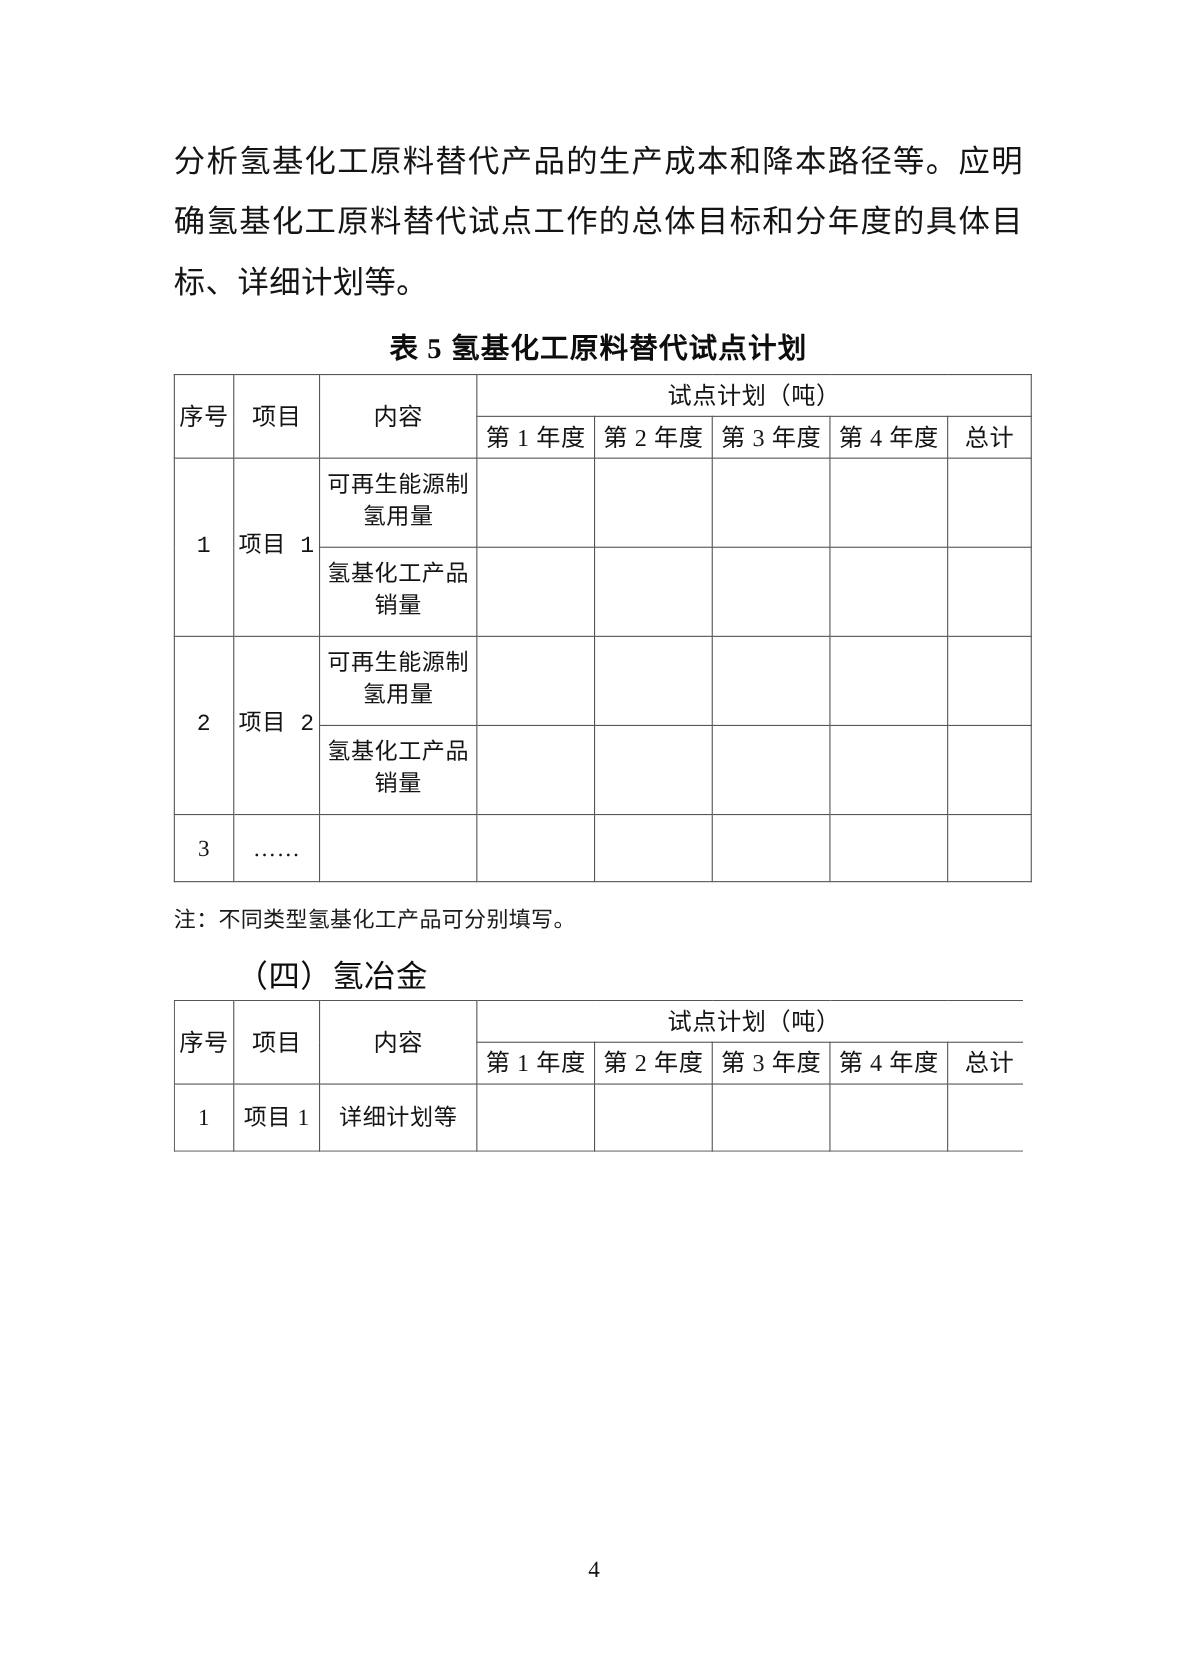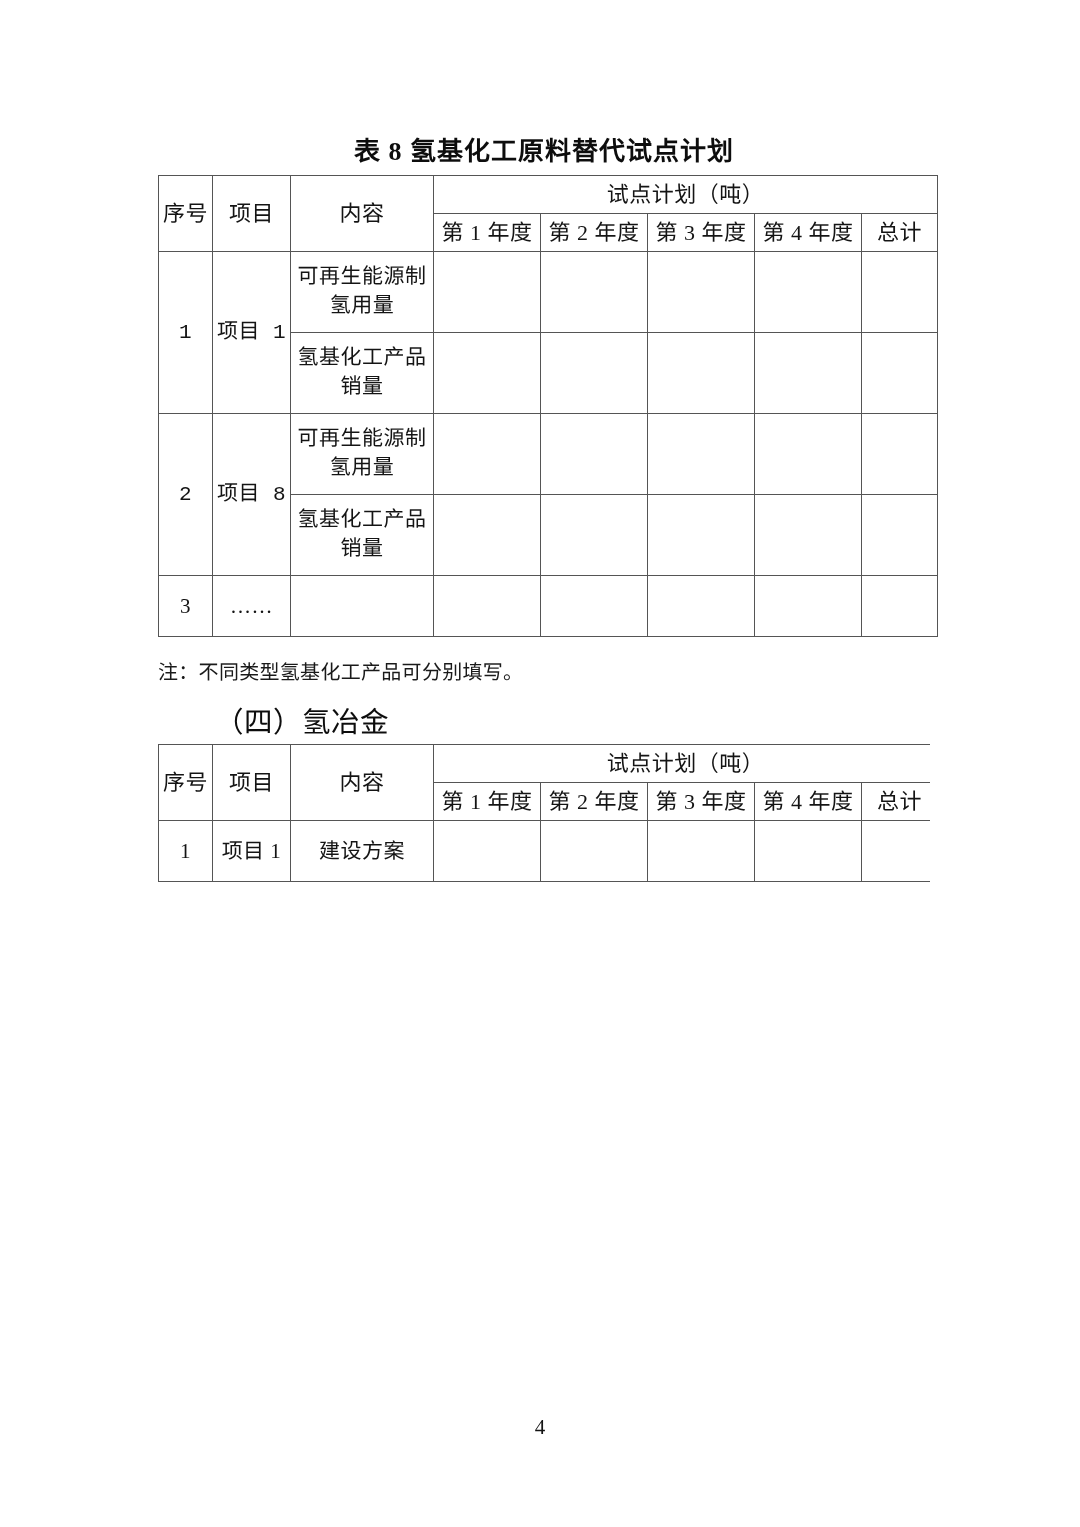--- a/index.html
+++ b/index.html
@@ -114,22 +114,23 @@
     color: #141414;
     font-family: "Liberation Serif", serif;
   }
 </style>
 </head>
 <body>
 
 <div class="page">
   <div class="content">
 
-
-    <div class="table-caption">表 8  氢基化工原料替代试点计划</div>
+    <p class="para">分析氢基化工原料替代产品的生产成本和降本路径等。应明确氢基化工原料替代试点工作的总体目标和分年度的具体目标、详细计划等。</p>
+
+    <div class="table-caption">表 5  氢基化工原料替代试点计划</div>
 
     <table class="plan-table">
       <colgroup>
         <col class="col-seq">
           <col class="col-proj">
           <col class="col-cont">
         <col class="col-year">
           <col class="col-year">
           <col class="col-year">
           <col class="col-year">
@@ -166,21 +167,21 @@
           <td>氢基化工产品销量</td>
           <td></td>
           <td></td>
           <td></td>
           <td></td>
           <td></td>
         </tr>
 
         <tr class="row-body">
           <td rowspan="2">2</td>
-          <td rowspan="2">项目 8</td>
+          <td rowspan="2">项目 2</td>
           <td>可再生能源制氢用量</td>
           <td></td>
           <td></td>
           <td></td>
           <td></td>
           <td></td>
         </tr>
         <tr class="row-body">
           <td>氢基化工产品销量</td>
           <td></td>
@@ -233,21 +234,21 @@
             <th>第 2 年度</th>
             <th>第 3 年度</th>
             <th>第 4 年度</th>
             <th>总计</th>
           </tr>
         </thead>
         <tbody>
           <tr class="row-single">
             <td>1</td>
             <td>项目 1</td>
-            <td>建设方案</td>
+            <td>详细计划等</td>
             <td></td>
             <td></td>
             <td></td>
             <td></td>
             <td></td>
           </tr>
         </tbody>
       </table>
     </div>
 

